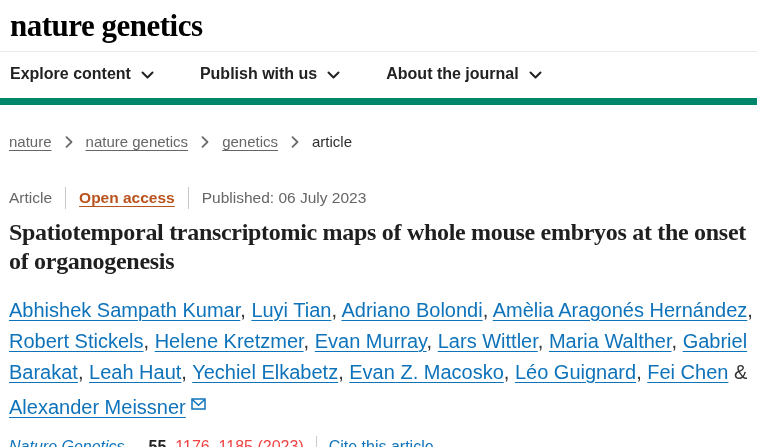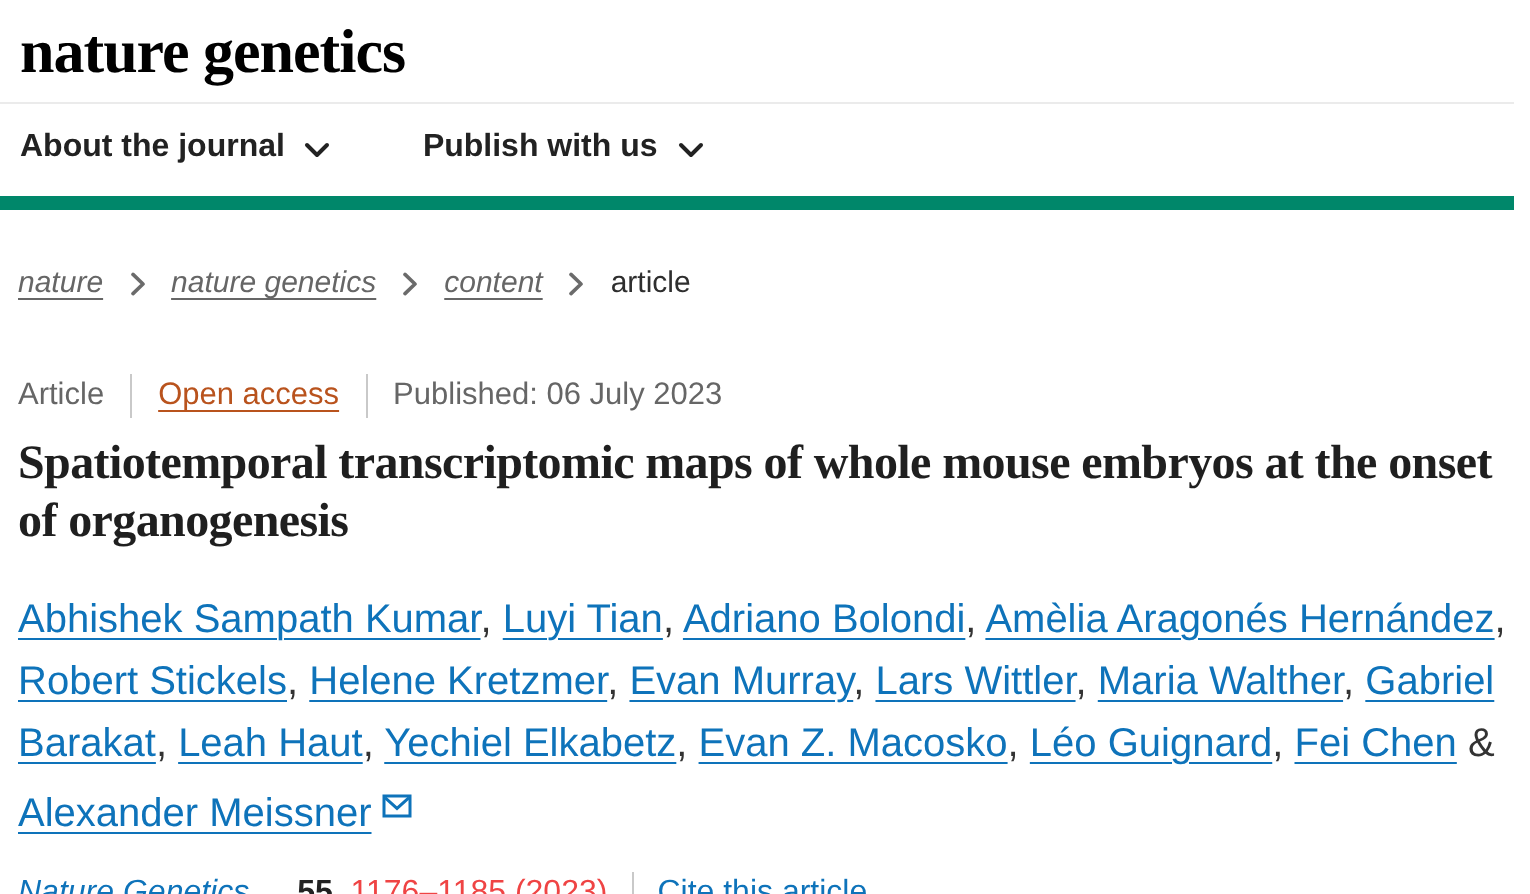--- a/index.html
+++ b/index.html
@@ -39,34 +39,35 @@
   .green-bar { height: 7px; background: var(--brand-green, #00876a); margin-right: 8px; }
 
   
   main { padding: 0 8px 0 9px; }
 
   .breadcrumb {
     margin-top: 28px;
     display: flex; align-items: center; gap: 13px;
     font-size: 15px; color: #666;
   }
-  .crumb-link { color: #666; text-decoration: underline; text-underline-offset: 3px; cursor: pointer; font-style: italic; }
+  .crumb-link { color: #666; text-decoration: underline; text-underline-offset: 3px; cursor: pointer; }
   .crumb-current { color: #2e2e2e; }
   .crumb-sep { display: inline-flex; margin-top: 1px; }
 
   .meta-row {
     margin-top: 37px;
     display: flex; align-items: center; gap: 13px;
     font-size: 15.5px; color: #666;
   }
   .vbar { width: 1px; height: 22px; background: #c9c9c9; flex: none; }
   .open-access {
     color: var(--open-access, #b9531d);
     text-decoration: underline; text-underline-offset: 3px;
     cursor: pointer;
+    font-weight: bold;
   }
 
   .title {
     margin: 9px 0 0 0;
     max-width: 750px;
     font-family: "Liberation Serif", serif;
     font-weight: 700;
     font-size: 24px;
     line-height: 1.22;
     letter-spacing: -0.3px;
@@ -115,55 +116,63 @@
 
 <div class="page">
 
   <header>
     <div class="logo-row">
       <a class="logo">nature genetics</a>
     </div>
     <div class="hairline"></div>
     <nav class="main-nav">
         <button class="nav-item">
-          <span>About the journal</span>
+          <span>Explore content</span>
           <span class="chev">
             <svg width="13" height="9" viewBox="0 0 13 9" fill="none">
               <path d="M1.5 1.5l5 5 5-5" stroke="#222" stroke-width="2" stroke-linecap="round" stroke-linejoin="round"></path>
             </svg>
           </span>
         </button>
         <button class="nav-item">
           <span>Publish with us</span>
           <span class="chev">
             <svg width="13" height="9" viewBox="0 0 13 9" fill="none">
               <path d="M1.5 1.5l5 5 5-5" stroke="#222" stroke-width="2" stroke-linecap="round" stroke-linejoin="round"></path>
             </svg>
           </span>
         </button>
+        <button class="nav-item">
+          <span>About the journal</span>
+          <span class="chev">
+            <svg width="13" height="9" viewBox="0 0 13 9" fill="none">
+              <path d="M1.5 1.5l5 5 5-5" stroke="#222" stroke-width="2" stroke-linecap="round" stroke-linejoin="round"></path>
+            </svg>
+          </span>
+        </button>
       </nav>
     <div class="green-bar"></div>
   </header>
 
   <main>
 
     <nav class="breadcrumb">
         <a class="crumb-link">nature</a>
         <span class="crumb-sep">
           <svg width="8" height="12" viewBox="0 0 8 12" fill="none">
             <path d="M1.5 1.2l5 4.8-5 4.8" stroke="#6b6b6b" stroke-width="1.8" stroke-linecap="round" stroke-linejoin="round"></path>
           </svg>
         </span>
         <a class="crumb-link">nature genetics</a>
         <span class="crumb-sep">
           <svg width="8" height="12" viewBox="0 0 8 12" fill="none">
             <path d="M1.5 1.2l5 4.8-5 4.8" stroke="#6b6b6b" stroke-width="1.8" stroke-linecap="round" stroke-linejoin="round"></path>
           </svg>
         </span>
-        <a class="crumb-link">content</a>
+        <a class="crumb-link">genetics</a>
         <span class="crumb-sep">
           <svg width="8" height="12" viewBox="0 0 8 12" fill="none">
             <path d="M1.5 1.2l5 4.8-5 4.8" stroke="#6b6b6b" stroke-width="1.8" stroke-linecap="round" stroke-linejoin="round"></path>
           </svg>
         </span>
         <span class="crumb-current">article</span>
       </nav>
 
     <div class="meta-row">
       <span>Article</span>

